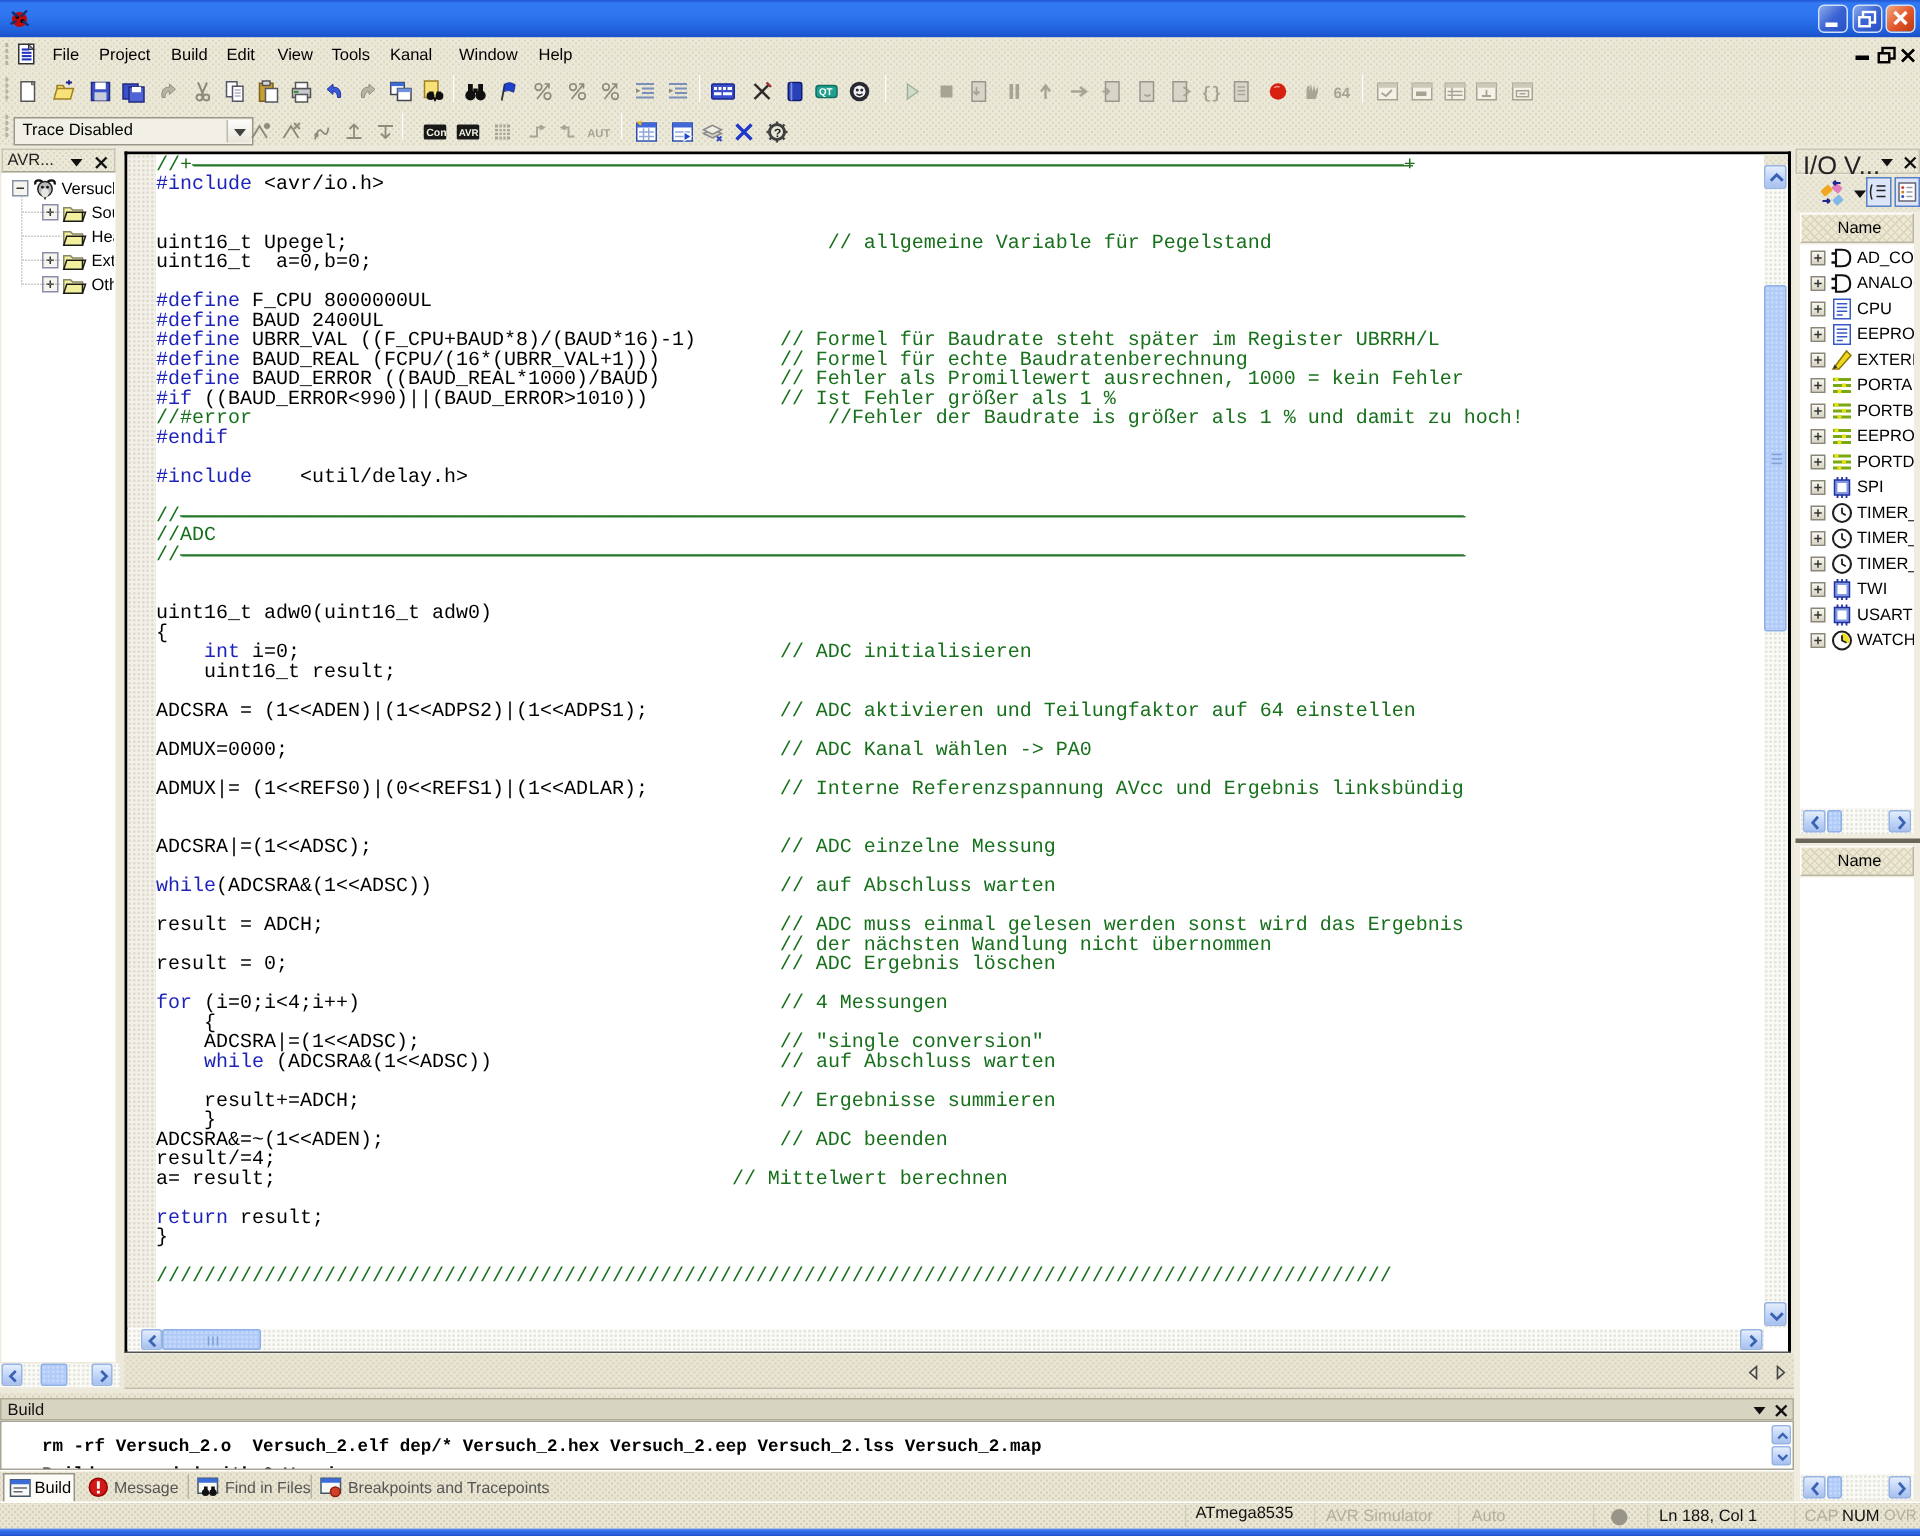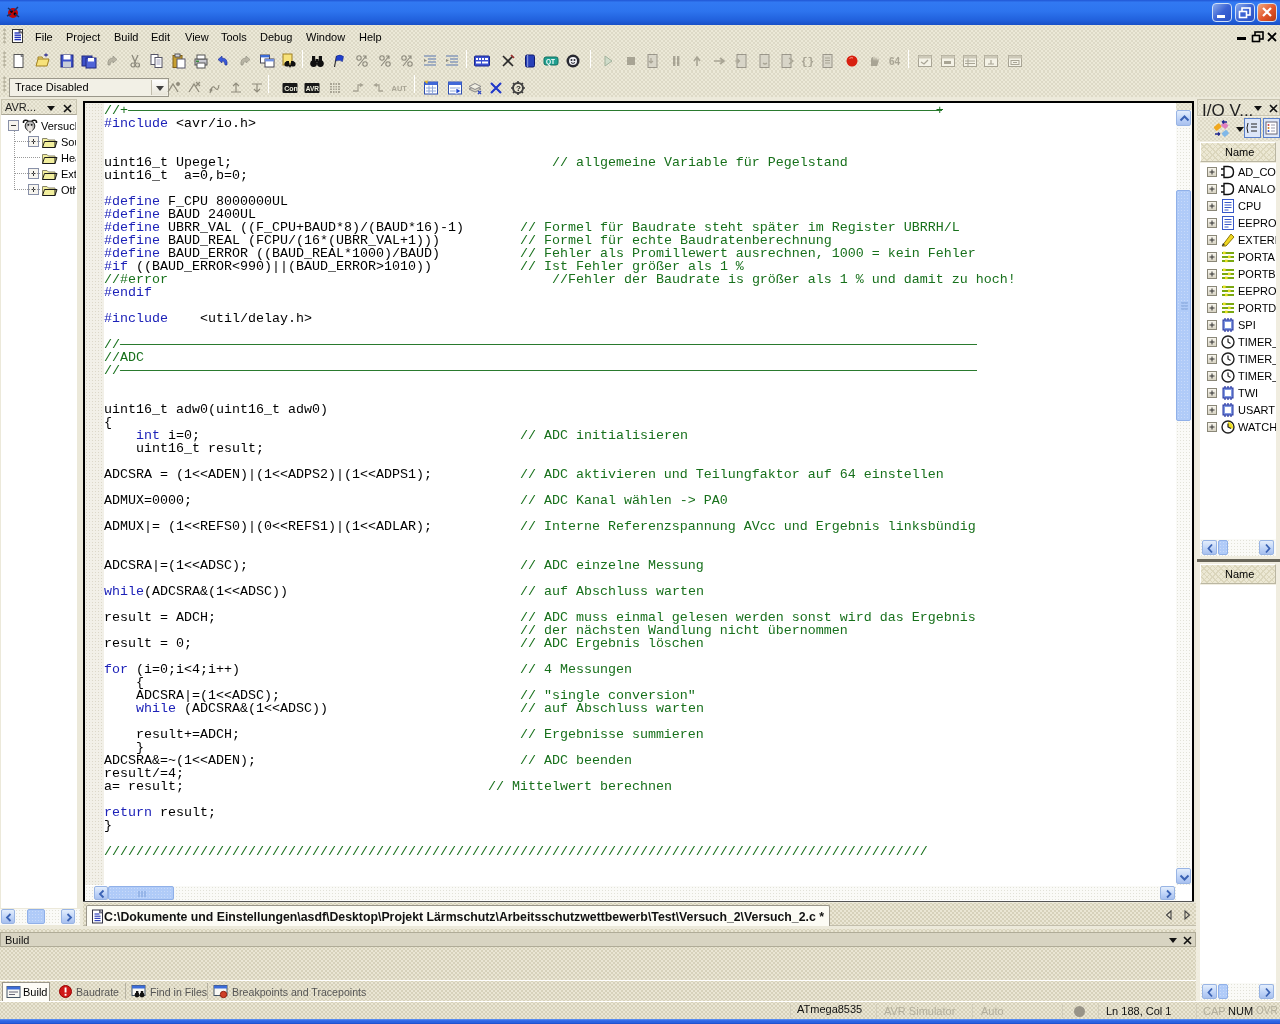--- a/index.html
+++ b/index.html
@@ -84,21 +84,21 @@
         <path d="M4.5 9.4 h6.5"></path>
         <path d="M4.5 11.6 h6.5"></path>
       </g>
     </svg>
  <div class="mi" style="left:35px">File</div>
  <div class="mi" style="left:66px">Project</div>
  <div class="mi" style="left:114px">Build</div>
  <div class="mi" style="left:151px">Edit</div>
  <div class="mi" style="left:185px">View</div>
  <div class="mi" style="left:221px">Tools</div>
- <div class="mi" style="left:260px">Debug</div>
+ <div class="mi" style="left:260px">Kanal</div>
  <div class="mi" style="left:306px">Window</div>
  <div class="mi" style="left:359px">Help</div>
  <div class="abs" style="left:1237px;top:12px;width:9px;height:3px;background:#000"></div>
  <svg class="abs" style="left:1251px;top:5px" width="14" height="14">
       <rect x="4" y="2" width="8" height="7" fill="none" stroke="#000" stroke-width="1.6"></rect>
       <rect x="1.5" y="5.5" width="7" height="6" fill="#ece9da" stroke="#000" stroke-width="1.6"></rect>
     </svg>
  <svg class="abs" style="left:1266px;top:6px" width="12" height="12">
       <path d="M2 2 L10 10 M10 2 L2 10" stroke="#000" stroke-width="1.8"></path>
     </svg>
@@ -873,68 +873,69 @@
       </svg>
     </div>
 <div class="sthumb" style="left:18px;top:1px;width:10px;height:15px"></div>
 <div class="sbtn" style="left:59px;top:1px;width:15px;height:15px">
       <svg width="15" height="15">
         <path d="M6 3.5 L9.5 7.5 L6 11.5" stroke="#3a62b4" stroke-width="1.8" fill="none"></path>
       </svg>
     </div>
 </div>
 <div class="abs tex2" style="left:83px;top:903px;width:1113px;height:23px;border-bottom:1px solid #c2beac">
-<div class="abs" style="left:3px;top:2px;width:744px;height:21px;background:#fcfbf4;border:1px solid #9a968a;border-bottom:none;border-radius:2px 2px 0 0">
-<svg class="abs" style="left:4px;top:3px" width="14" height="15" viewBox="0 0 14 15">
-        <rect x="1.5" y="1" width="10" height="13" fill="#fff" stroke="#334"></rect>
-        <path d="M8.5 1 L11.5 4 L8.5 4 Z" fill="#99a" stroke="#334" stroke-width=".6"></path>
-        <g stroke="#3344bb" stroke-width="1.2">
-          <path d="M3.5 5 h5"></path>
-          <path d="M3.5 7.2 h6"></path>
-          <path d="M3.5 9.4 h6"></path>
-          <path d="M3.5 11.6 h6"></path>
-        </g>
-      </svg>
-<div class="abs" style="left:17px;top:4px;font-size:12.3px;font-weight:bold;color:#111;white-space:nowrap">C:\Dokumente und Einstellungen\asdf\Desktop\Projekt Lärmschutz\Arbeitsschutzwettbewerb\Test\Versuch_2\Versuch_2.c *</div>
-</div>
 <svg class="abs" style="left:1080px;top:6px" width="12" height="12">
       <path d="M8 2 L3.5 6 L8 10 Z" fill="none" stroke="#444" stroke-width="1.1"></path>
     </svg>
 <svg class="abs" style="left:1098px;top:6px" width="12" height="12">
       <path d="M4 2 L8.5 6 L4 10 Z" fill="none" stroke="#444" stroke-width="1.1"></path>
     </svg>
 </div>
 <div class="abs tex2" style="left:0px;top:929px;width:1196px;height:72px">
 <div class="abs" style="left:0px;top:3px;width:1196px;height:15px;background:#d8d4c2;border:1px solid #b0ac98">
  <div class="abs" style="left:4px;top:1px;font-size:11px;color:#111">Build</div>
  <div class="dna" style="left:1168px;top:5px"></div>
  <svg class="abs" style="left:1181px;top:2px" width="11" height="11">
         <path d="M2 2 L9 9 M9 2 L2 9" stroke="#111" stroke-width="1.6"></path>
       </svg>
+</div>
+<div class="abs" style="left:0px;top:18px;width:1196px;height:33px;background:#fff;border:1px solid #a8a494;overflow:hidden">
+ <div class="abs" style="left:27px;top:9px;font-family:'Liberation Mono',monospace;font-size:11.7px;font-weight:bold;color:#000;white-space:pre">rm -rf Versuch_2.o  Versuch_2.elf dep/* Versuch_2.hex Versuch_2.eep Versuch_2.lss Versuch_2.map</div>
+ <div class="abs" style="left:27px;top:28px;font-family:'Liberation Mono',monospace;font-size:11.7px;font-weight:bold;color:#000;white-space:pre">Build succeeded with 0 Warnings...</div>
+ <div class="sbtn" style="left:1180px;top:2px;width:13px;height:13px">
+        <svg width="13" height="13">
+          <path d="M3.5 8 L6.5 5 L9.5 8" stroke="#3a62b4" stroke-width="1.6" fill="none"></path>
+        </svg>
+      </div>
+ <div class="sbtn" style="left:1180px;top:16px;width:13px;height:13px">
+        <svg width="13" height="13">
+          <path d="M3.5 5 L6.5 8 L9.5 5" stroke="#3a62b4" stroke-width="1.6" fill="none"></path>
+        </svg>
+      </div>
 </div>
 </div>
 <div class="abs tex2" style="left:0px;top:1000px;width:1196px;height:1px"></div>
 <div class="abs tex2" style="left:0px;top:980px;width:1196px;height:21px;border-top:1px solid #fff">
 <div class="abs" style="left:2px;top:1px;width:48px;height:20px;background:#fdfcf6;border:1px solid #9a968a;border-bottom:none">
       <svg class="abs" style="left:3px;top:2px" width="15" height="14" viewBox="0 0 15 14">
         <rect x="1" y="1.5" width="13" height="11" fill="#f8f8f4" stroke="#456"></rect>
         <rect x="1" y="1.5" width="13" height="3" fill="#3c6cd8"></rect>
         <g stroke="#667">
           <path d="M3 7 h9 M3 9.5 h6"></path>
         </g>
       </svg>
       <div class="abs" style="left:20px;top:3px;font-size:11px;color:#000">Build</div>
     </div>
 <div class="abs" style="left:56px;top:2px;width:70px;height:18px;white-space:nowrap">
       <svg class="abs" style="left:2px;top:1px" width="15" height="15" viewBox="0 0 15 15">
         <circle cx="7.5" cy="7.5" r="6" fill="#d01818" stroke="#900"></circle>
         <rect x="6.6" y="3.5" width="1.9" height="5" fill="#fff"></rect>
         <rect x="6.6" y="9.8" width="1.9" height="1.9" fill="#fff"></rect>
       </svg>
-      <div class="abs" style="left:20px;top:3px;font-size:10.6px;color:#555">Baudrate</div>
+      <div class="abs" style="left:20px;top:3px;font-size:10.6px;color:#555">Message</div>
     </div>
 <div class="abs" style="left:125px;top:2px;width:1px;height:16px;background:#b8b4a4"></div>
 <div class="abs" style="left:129px;top:2px;width:78px;height:18px;white-space:nowrap">
       <svg class="abs" style="left:2px;top:1px" width="16" height="15" viewBox="0 0 16 15">
         <rect x="1" y="1.5" width="13" height="10" fill="#f8f8f4" stroke="#456"></rect>
         <rect x="1" y="1.5" width="13" height="3" fill="#3c6cd8"></rect>
         <circle cx="6" cy="11" r="2.4" fill="#101010"></circle>
         <circle cx="11" cy="11" r="2.4" fill="#101010"></circle>
         <rect x="5" y="7" width="2.4" height="4" fill="#101010"></rect>
         <rect x="9.8" y="7" width="2.4" height="4" fill="#101010"></rect>

